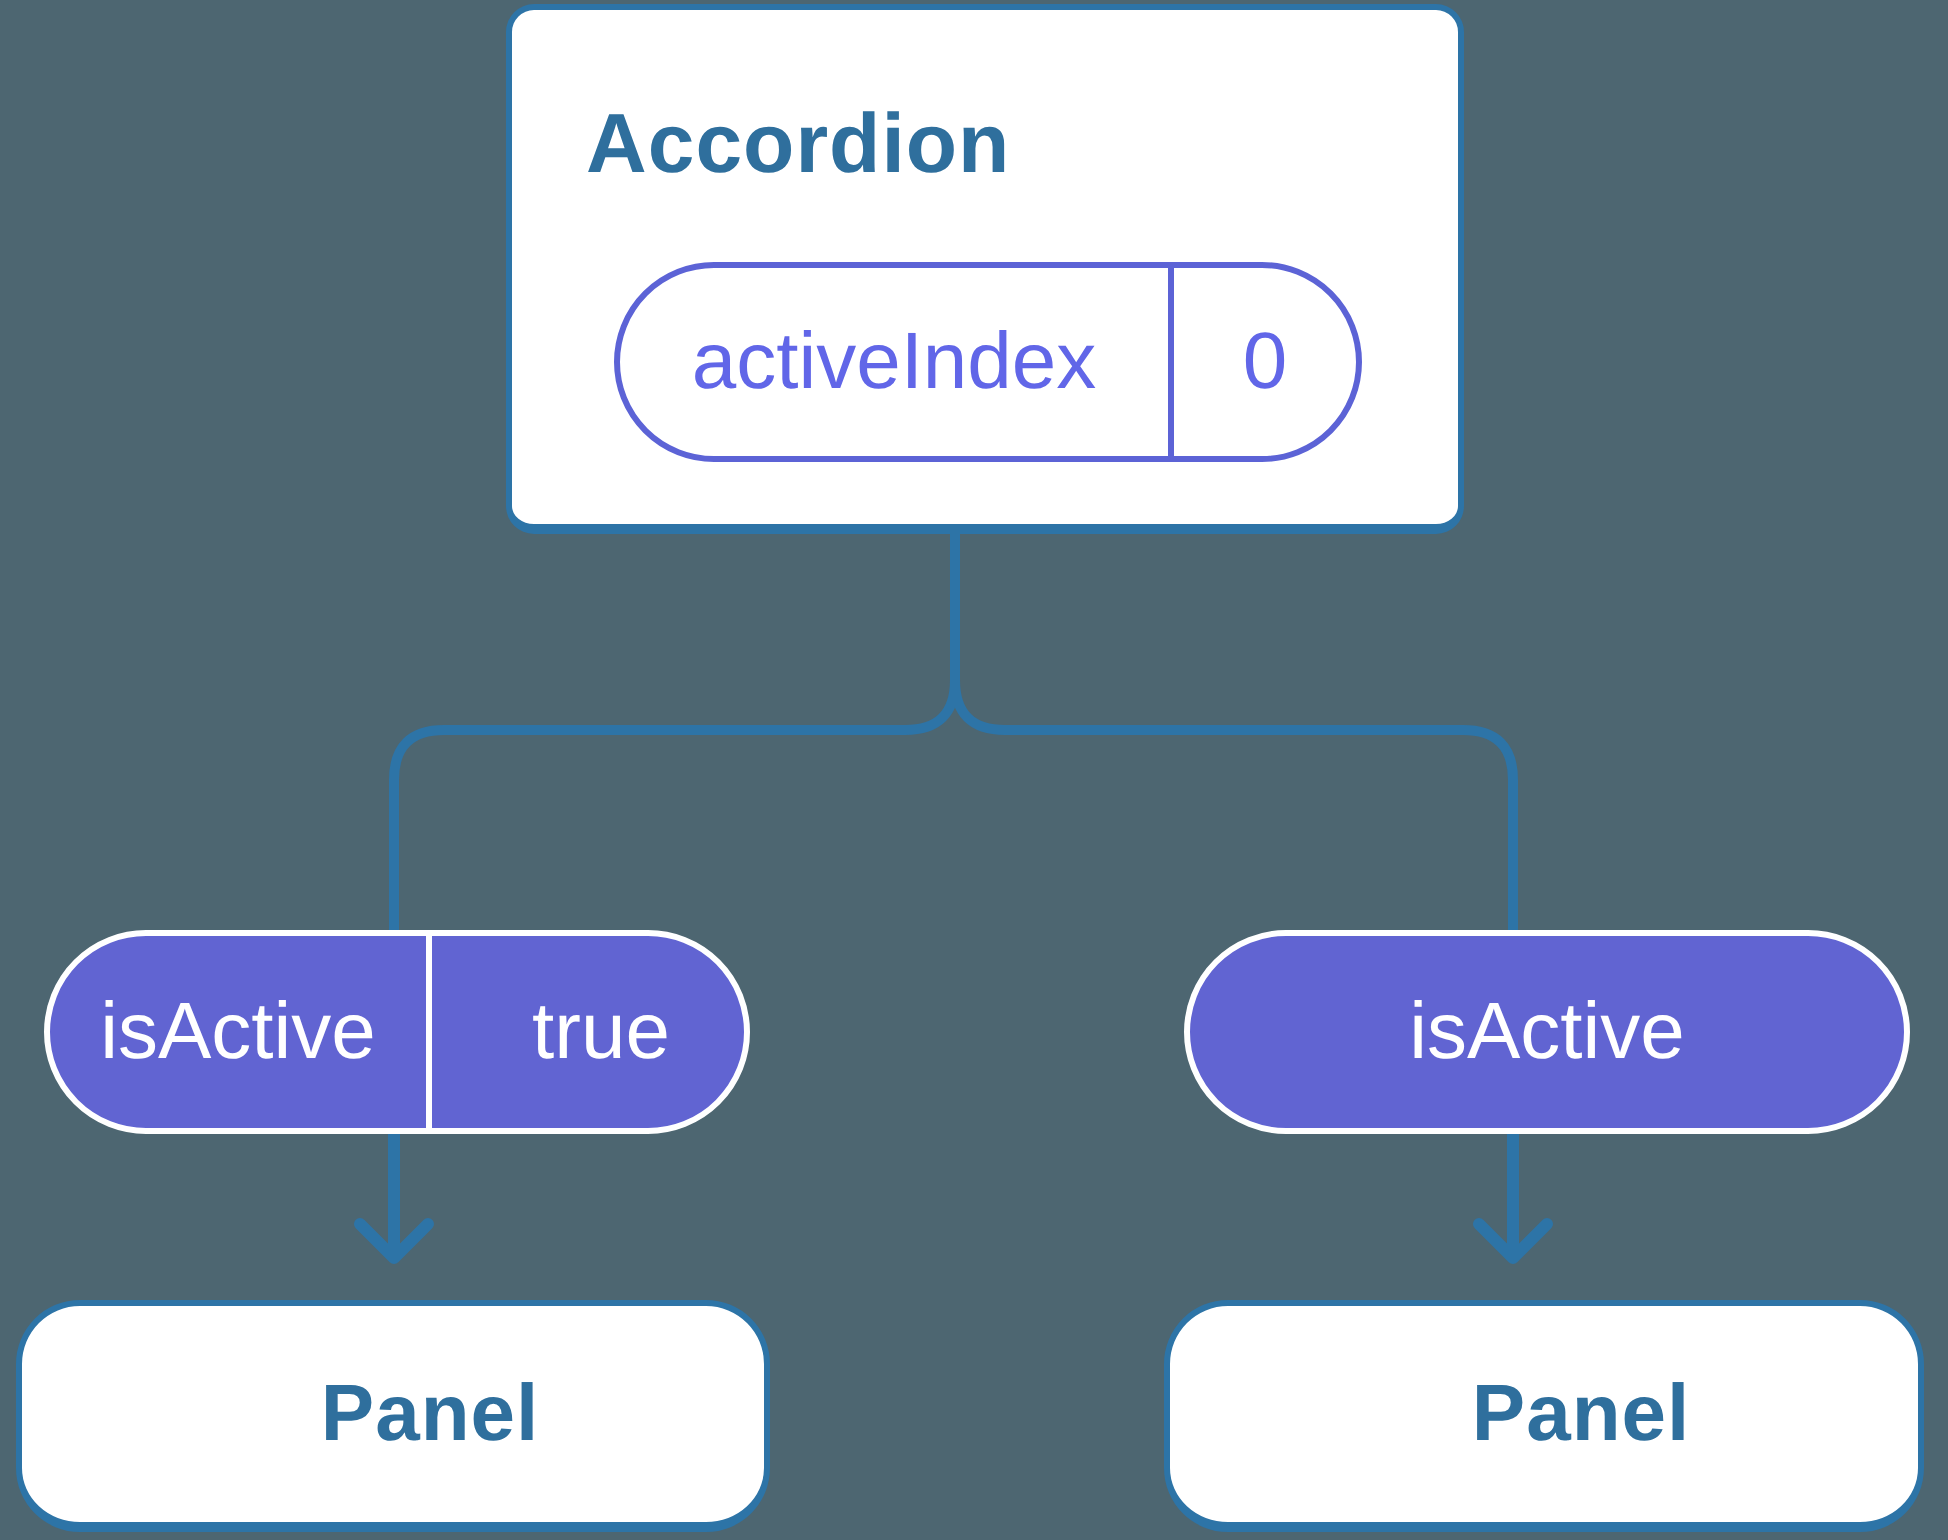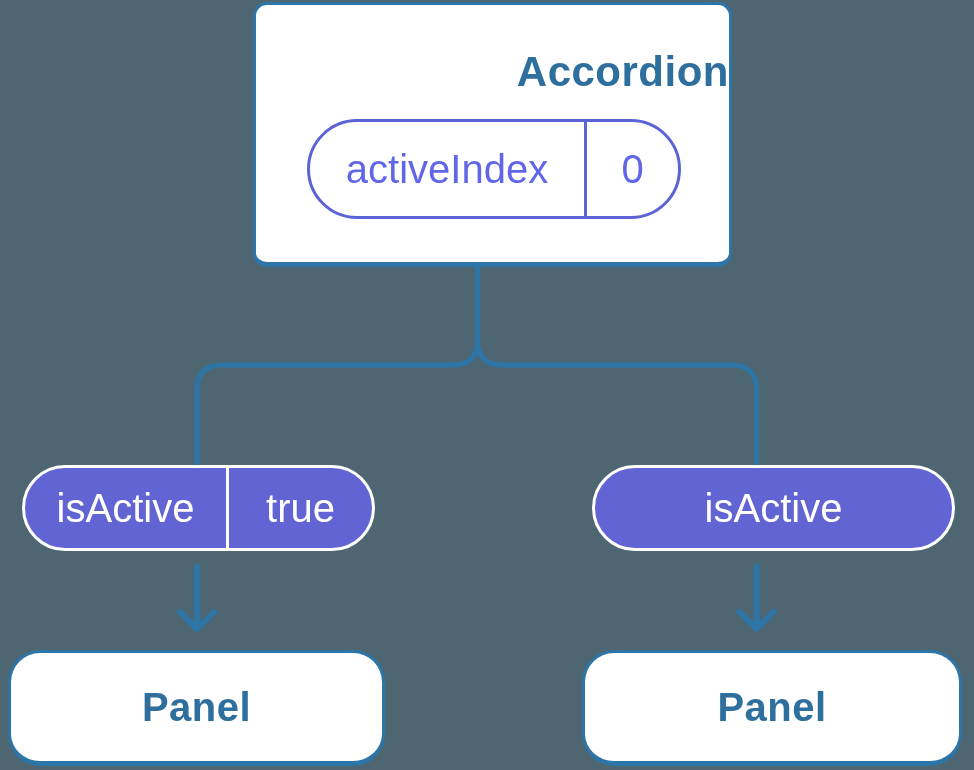--- a/index.html
+++ b/index.html
@@ -33,36 +33,37 @@
   }
   .accordion-card {
     left: 253px;
     top: 2px;
     width: 479px;
     height: 265px;
   }
   .node-title {
     color: #2f6f9d;
     font-weight: bold;
-    text-align: right;
+    text-align: left;
     letter-spacing: 0.5px;
+    margin-left: 37px;
   }
   .accordion-title {
     position: absolute;
     left: 0;
     top: 44px;
     width: 100%;
     font-size: 42px;
     line-height: 46px;
   }
   
   .state-pill {
     position: absolute;
     left: 307px;
-    top: 119px;
+    top: 131px;
     width: 374px;
     height: 100px;
     box-sizing: border-box;
     border: 3px solid #5c63d6;
     border-radius: 60px;
     background: #ffffff;
     display: flex;
     align-items: stretch;
     overflow: hidden;
   }
@@ -75,38 +76,38 @@
   }
   .state-pill .seg-name { flex: 1 1 auto; }
   .state-pill .seg-value {
     flex: 0 0 91px;
     border-left: 3px solid #5c63d6;
   }
   
   .prop-pill {
     position: absolute;
     top: 465px;
-    height: 86px;
+    height: 102px;
     box-sizing: border-box;
     background: #6164d2;
     border: 3px solid #ffffff;
     border-radius: 60px;
     display: flex;
     align-items: stretch;
     overflow: hidden;
   }
   .prop-pill .seg {
     display: flex;
     align-items: center;
     justify-content: center;
     color: #ffffff;
     font-size: 40px;
   }
   .prop-pill .seg-name { flex: 1 1 auto; }
-  .prop-pill .seg-value { border-left: 3px solid #ffffff; }
+  .prop-pill .seg-value { border-left: 3px solid #ffffff; padding-left: 13px; }
   .prop-pill-left  { left: 22px;  width: 353px; }
   .prop-pill-left  .seg-value { flex: 0 0 143px; }
   .prop-pill-right { left: 592px; width: 363px; }
   .prop-pill-right .seg-value { flex: 0 0 153px; }
   
   .panel-card {
     top: 650px;
     height: 116px;
     display: flex;
     align-items: center;

